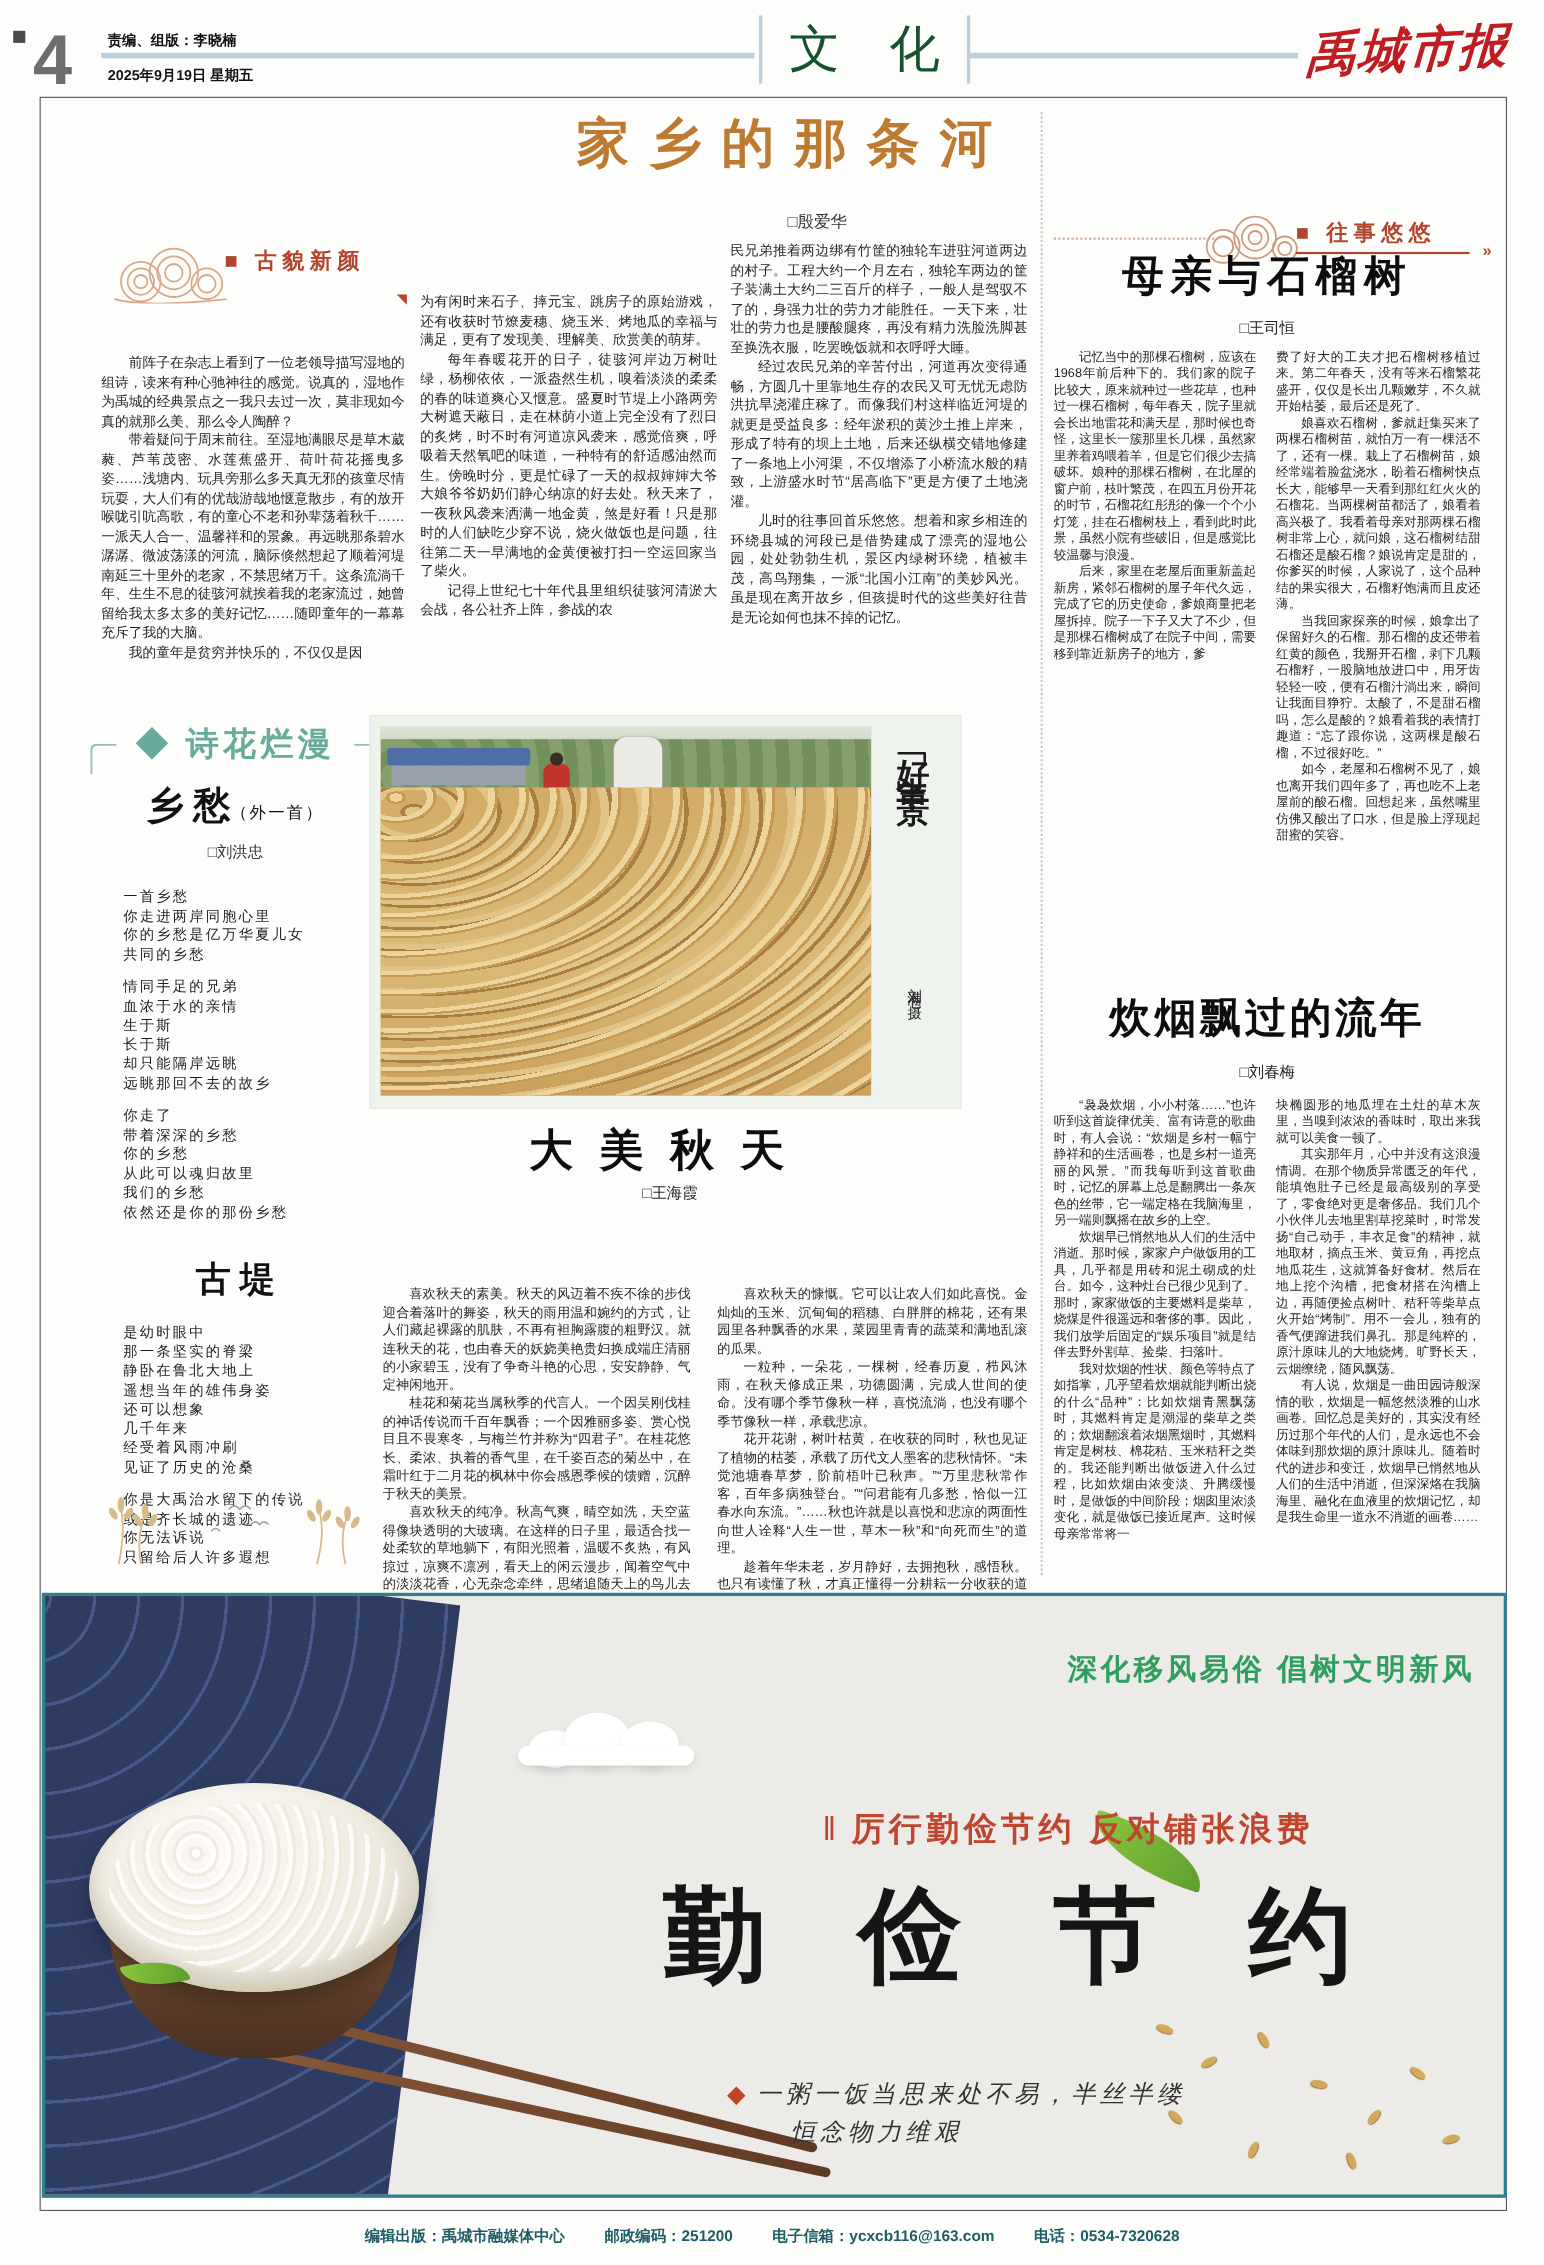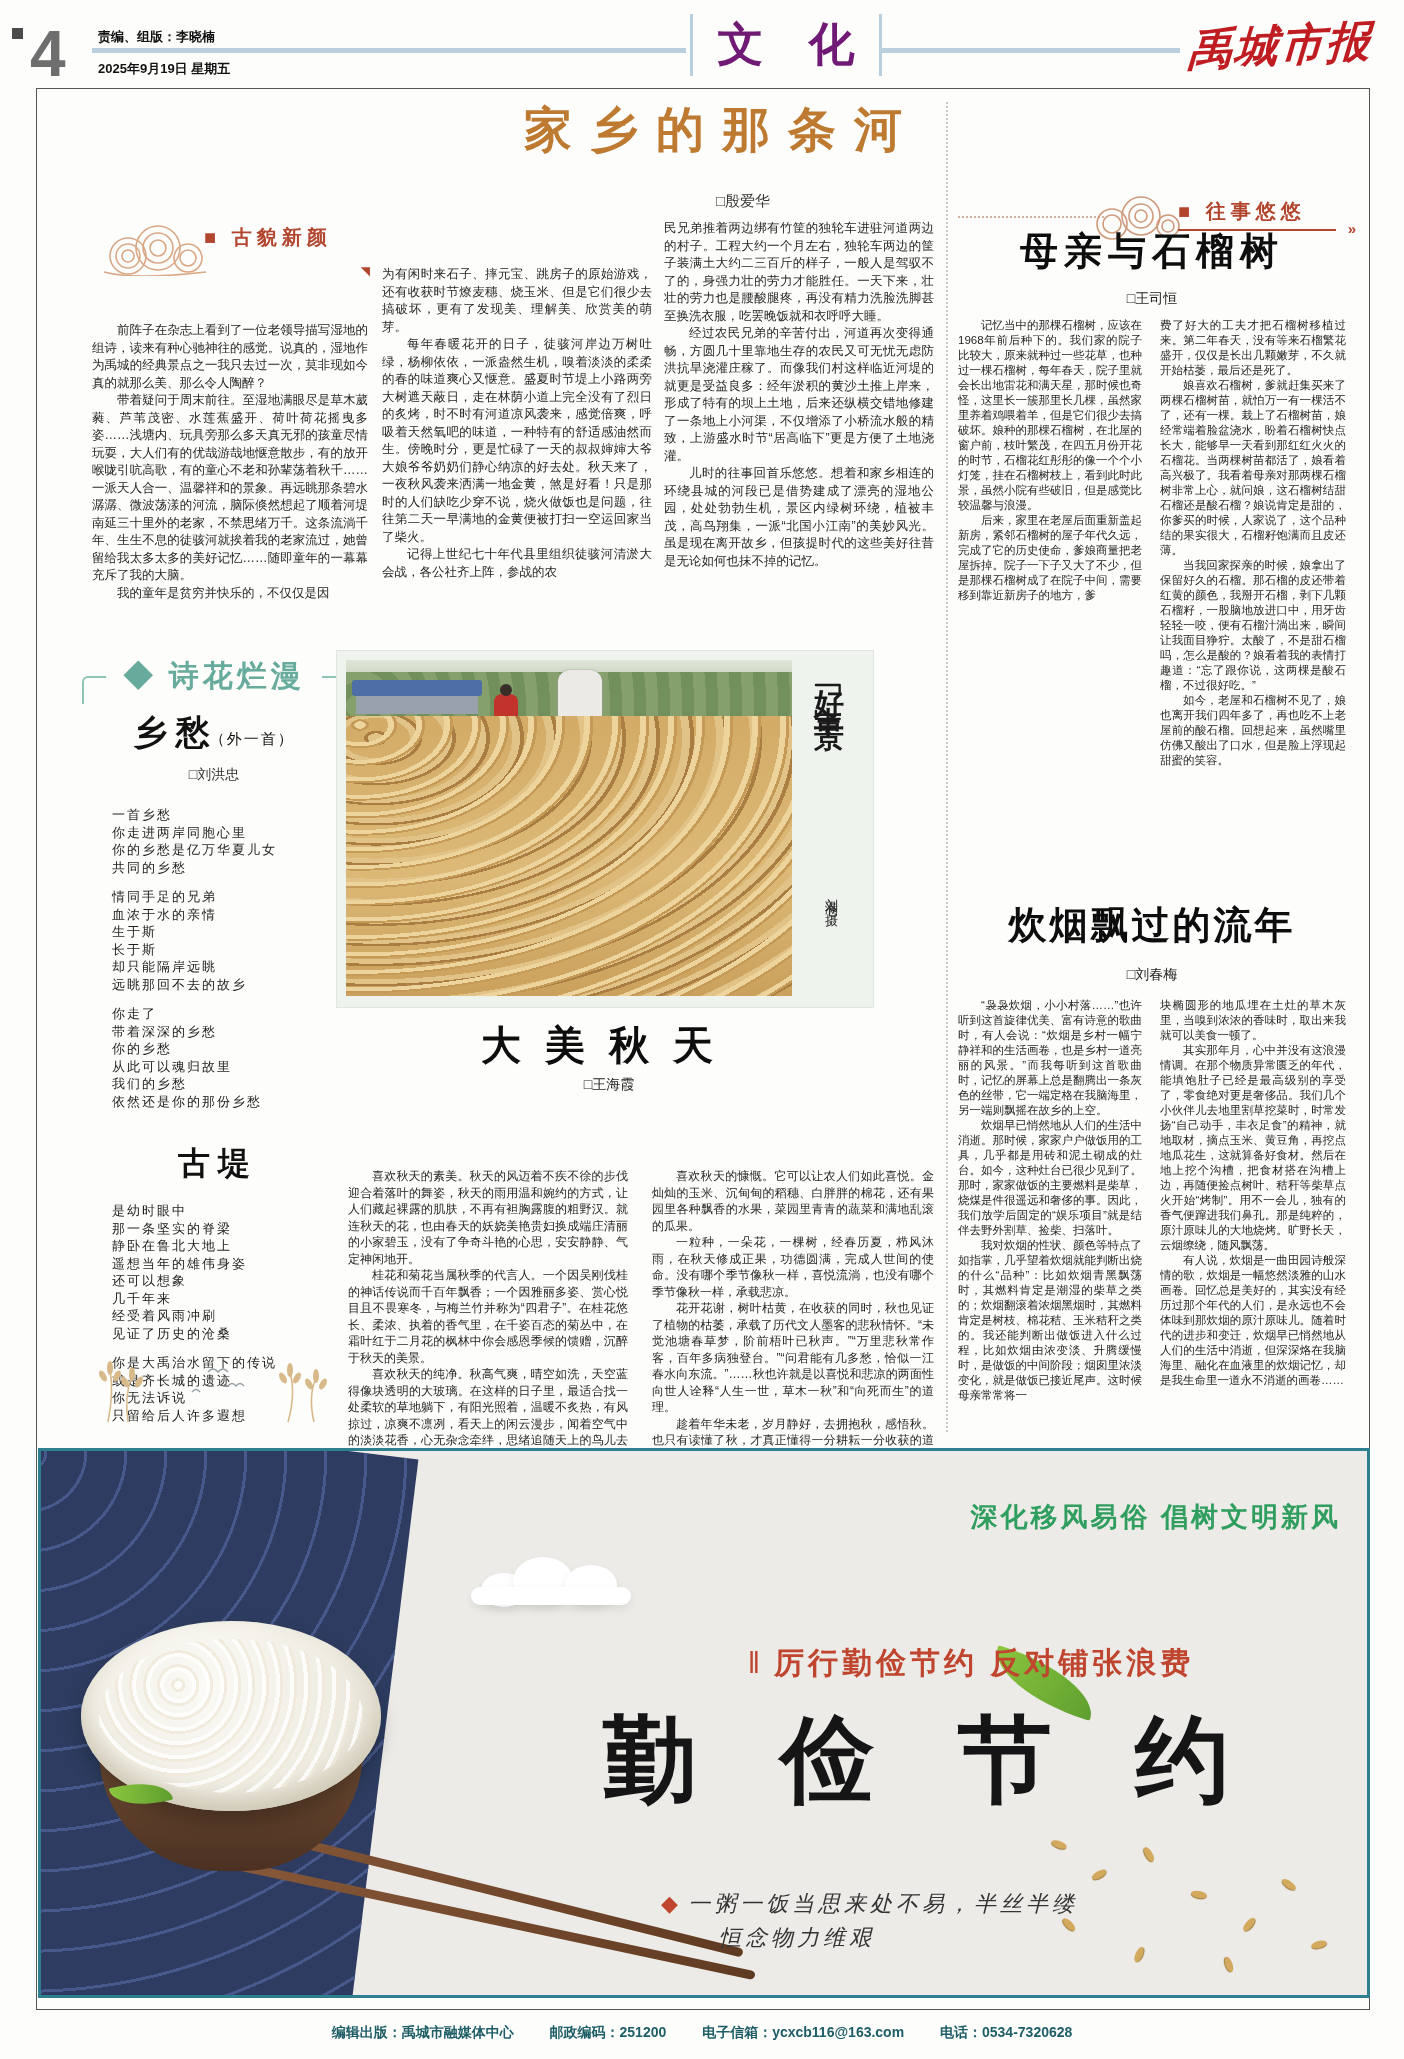--- a/index.html
+++ b/index.html
@@ -9,21 +9,21 @@
 
   
   .pagenum{left:30px;top:22px;font-size:64px;font-weight:bold;color:#6e6e6e;line-height:1;}
   .pagenum-square{left:12px;top:28px;width:11px;height:11px;background:#4a4a4a;}
   .editor-line{left:98px;top:28px;font-size:13px;font-weight:bold;color:#111;}
   .date-line{left:98px;top:60px;font-size:13px;font-weight:bold;color:#111;}
   .rule-l{left:92px;top:48px;width:594px;height:5px;background:#b9cfdd;}
   .rule-r{left:880px;top:48px;width:300px;height:5px;background:#b9cfdd;}
   .section-box{left:690px;top:14px;width:186px;height:62px;border-left:3px solid #b9cfdd;border-right:3px solid #b9cfdd;
                display:flex;align-items:center;justify-content:center;}
-  .section-title{font-size:46px;font-weight:700;letter-spacing:16px;padding-left:16px;color:#701a75;
+  .section-title{font-size:46px;font-weight:400;letter-spacing:16px;padding-left:16px;color:#14532d;
                  font-family:"Liberation Sans",sans-serif;}
   .masthead{left:1188px;top:16px;width:206px;font-size:44px;font-weight:bold;font-style:italic;
             color:#c01d23;font-family:"Liberation Serif",serif;transform:rotate(-3deg) skewX(-6deg);
             letter-spacing:2px;white-space:nowrap;}
 
   
   .frame{left:36px;top:88px;width:1332px;height:1920px;border:1px solid #555;}
 
   
   .river-title{left:110px;top:98px;width:810px;text-align:right;font-size:48px;font-weight:900;
@@ -184,21 +184,21 @@
     <span class="badge"><span>■</span> <span>古貌新颜</span></span>
     <span class="flag">◥</span>
   </div>
 
   <div class="abs bodycol river-col1">
       <p>前阵子在杂志上看到了一位老领导描写湿地的组诗，读来有种心驰神往的感觉。说真的，湿地作为禹城的经典景点之一我只去过一次，莫非现如今真的就那么美、那么令人陶醉？</p>
       <p>带着疑问于周末前往。至湿地满眼尽是草木葳蕤、芦苇茂密、水莲蕉盛开、荷叶荷花摇曳多姿……浅塘内、玩具旁那么多天真无邪的孩童尽情玩耍，大人们有的优哉游哉地惬意散步，有的放开喉咙引吭高歌，有的童心不老和孙辈荡着秋千……一派天人合一、温馨祥和的景象。再远眺那条碧水潺潺、微波荡漾的河流，脑际倏然想起了顺着河堤南延三十里外的老家，不禁思绪万千。这条流淌千年、生生不息的徒骇河就挨着我的老家流过，她曾留给我太多太多的美好记忆……随即童年的一幕幕充斥了我的大脑。</p>
       <p>我的童年是贫穷并快乐的，不仅仅是因</p>
     </div>
   <div class="abs bodycol river-col2">
-      <p class="noindent">为有闲时来石子、摔元宝、跳房子的原始游戏，还有收获时节燎麦穗、烧玉米、但是它们很少去搞破坏，更有了发现美、理解美、欣赏美的萌芽。</p>
+      <p class="noindent">为有闲时来石子、摔元宝、跳房子的原始游戏，还有收获时节燎麦穗、烧玉米、烤地瓜的幸福与满足，更有了发现美、理解美、欣赏美的萌芽。</p>
       <p>每年春暖花开的日子，徒骇河岸边万树吐绿，杨柳依依，一派盎然生机，嗅着淡淡的柔柔的春的味道爽心又惬意。盛夏时节堤上小路两旁大树遮天蔽日，走在林荫小道上完全没有了烈日的炙烤，时不时有河道凉风袭来，感觉倍爽，呼吸着天然氧吧的味道，一种特有的舒适感油然而生。傍晚时分，更是忙碌了一天的叔叔婶婶大爷大娘爷爷奶奶们静心纳凉的好去处。秋天来了，一夜秋风袭来洒满一地金黄，煞是好看！只是那时的人们缺吃少穿不说，烧火做饭也是问题，往往第二天一早满地的金黄便被打扫一空运回家当了柴火。</p>
       <p>记得上世纪七十年代县里组织徒骇河清淤大会战，各公社齐上阵，参战的农</p>
     </div>
   <div class="abs bodycol river-col3">
       <p class="noindent">民兄弟推着两边绑有竹筐的独轮车进驻河道两边的村子。工程大约一个月左右，独轮车两边的筐子装满土大约二三百斤的样子，一般人是驾驭不了的，身强力壮的劳力才能胜任。一天下来，壮壮的劳力也是腰酸腿疼，再没有精力洗脸洗脚甚至换洗衣服，吃罢晚饭就和衣呼呼大睡。</p>
       <p>经过农民兄弟的辛苦付出，河道再次变得通畅，方圆几十里靠地生存的农民又可无忧无虑防洪抗旱浇灌庄稼了。而像我们村这样临近河堤的就更是受益良多：经年淤积的黄沙土推上岸来，形成了特有的坝上土地，后来还纵横交错地修建了一条地上小河渠，不仅增添了小桥流水般的精致，上游盛水时节“居高临下”更是方便了土地浇灌。</p>
       <p>儿时的往事回首乐悠悠。想着和家乡相连的环绕县城的河段已是借势建成了漂亮的湿地公园，处处勃勃生机，景区内绿树环绕，植被丰茂，高鸟翔集，一派“北国小江南”的美妙风光。虽是现在离开故乡，但孩提时代的这些美好往昔是无论如何也抹不掉的记忆。</p>
     </div>
 
   <div class="abs poetry">

